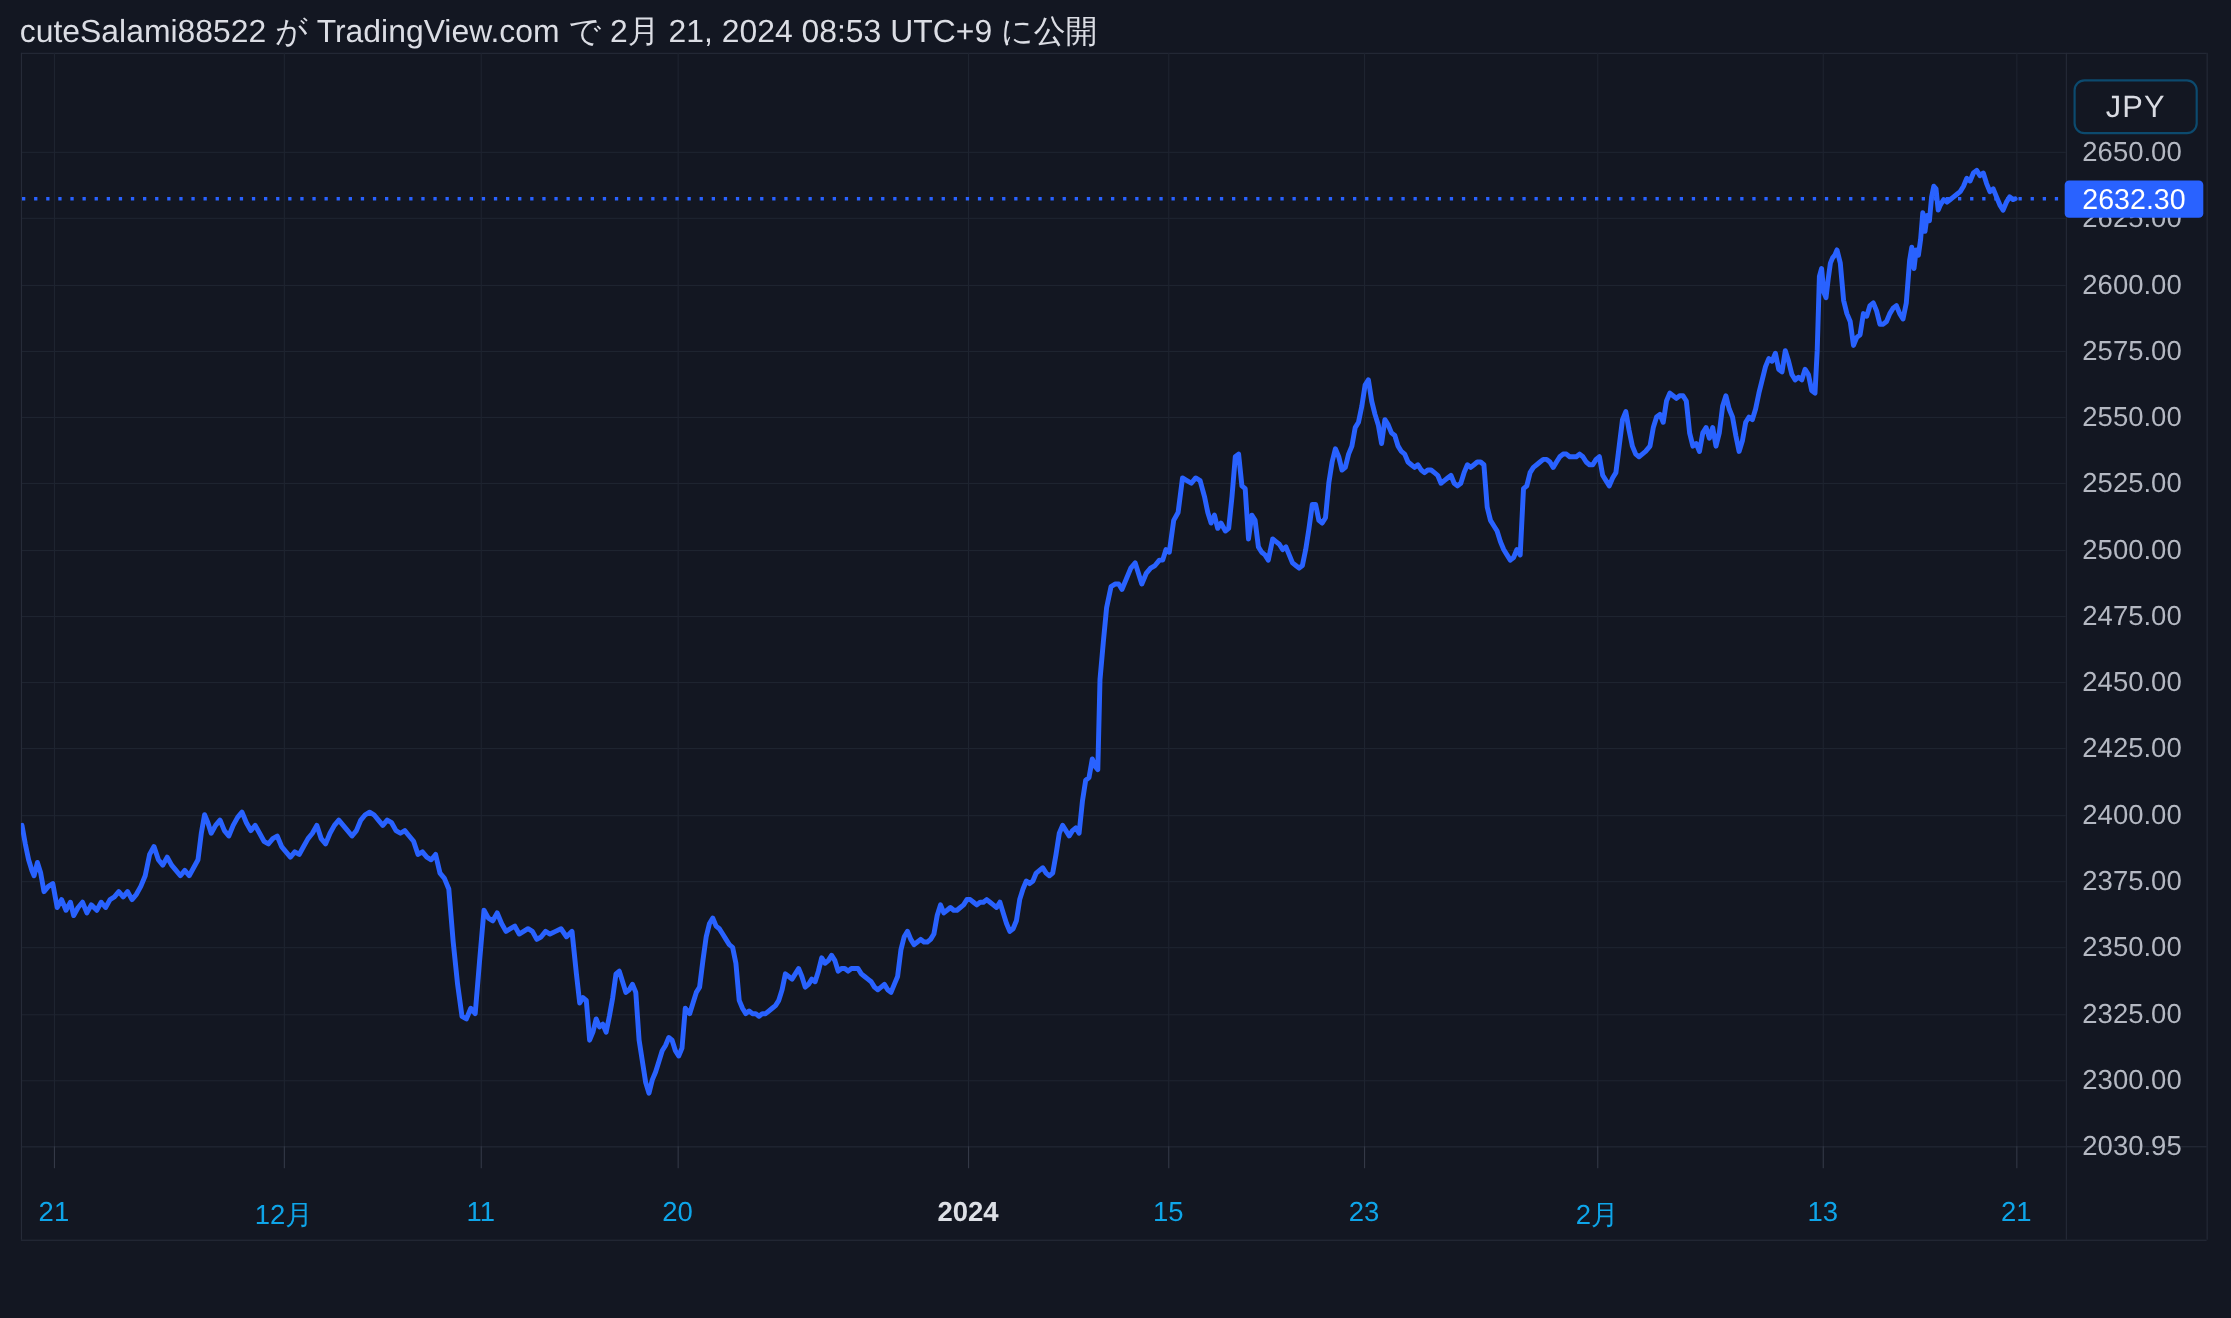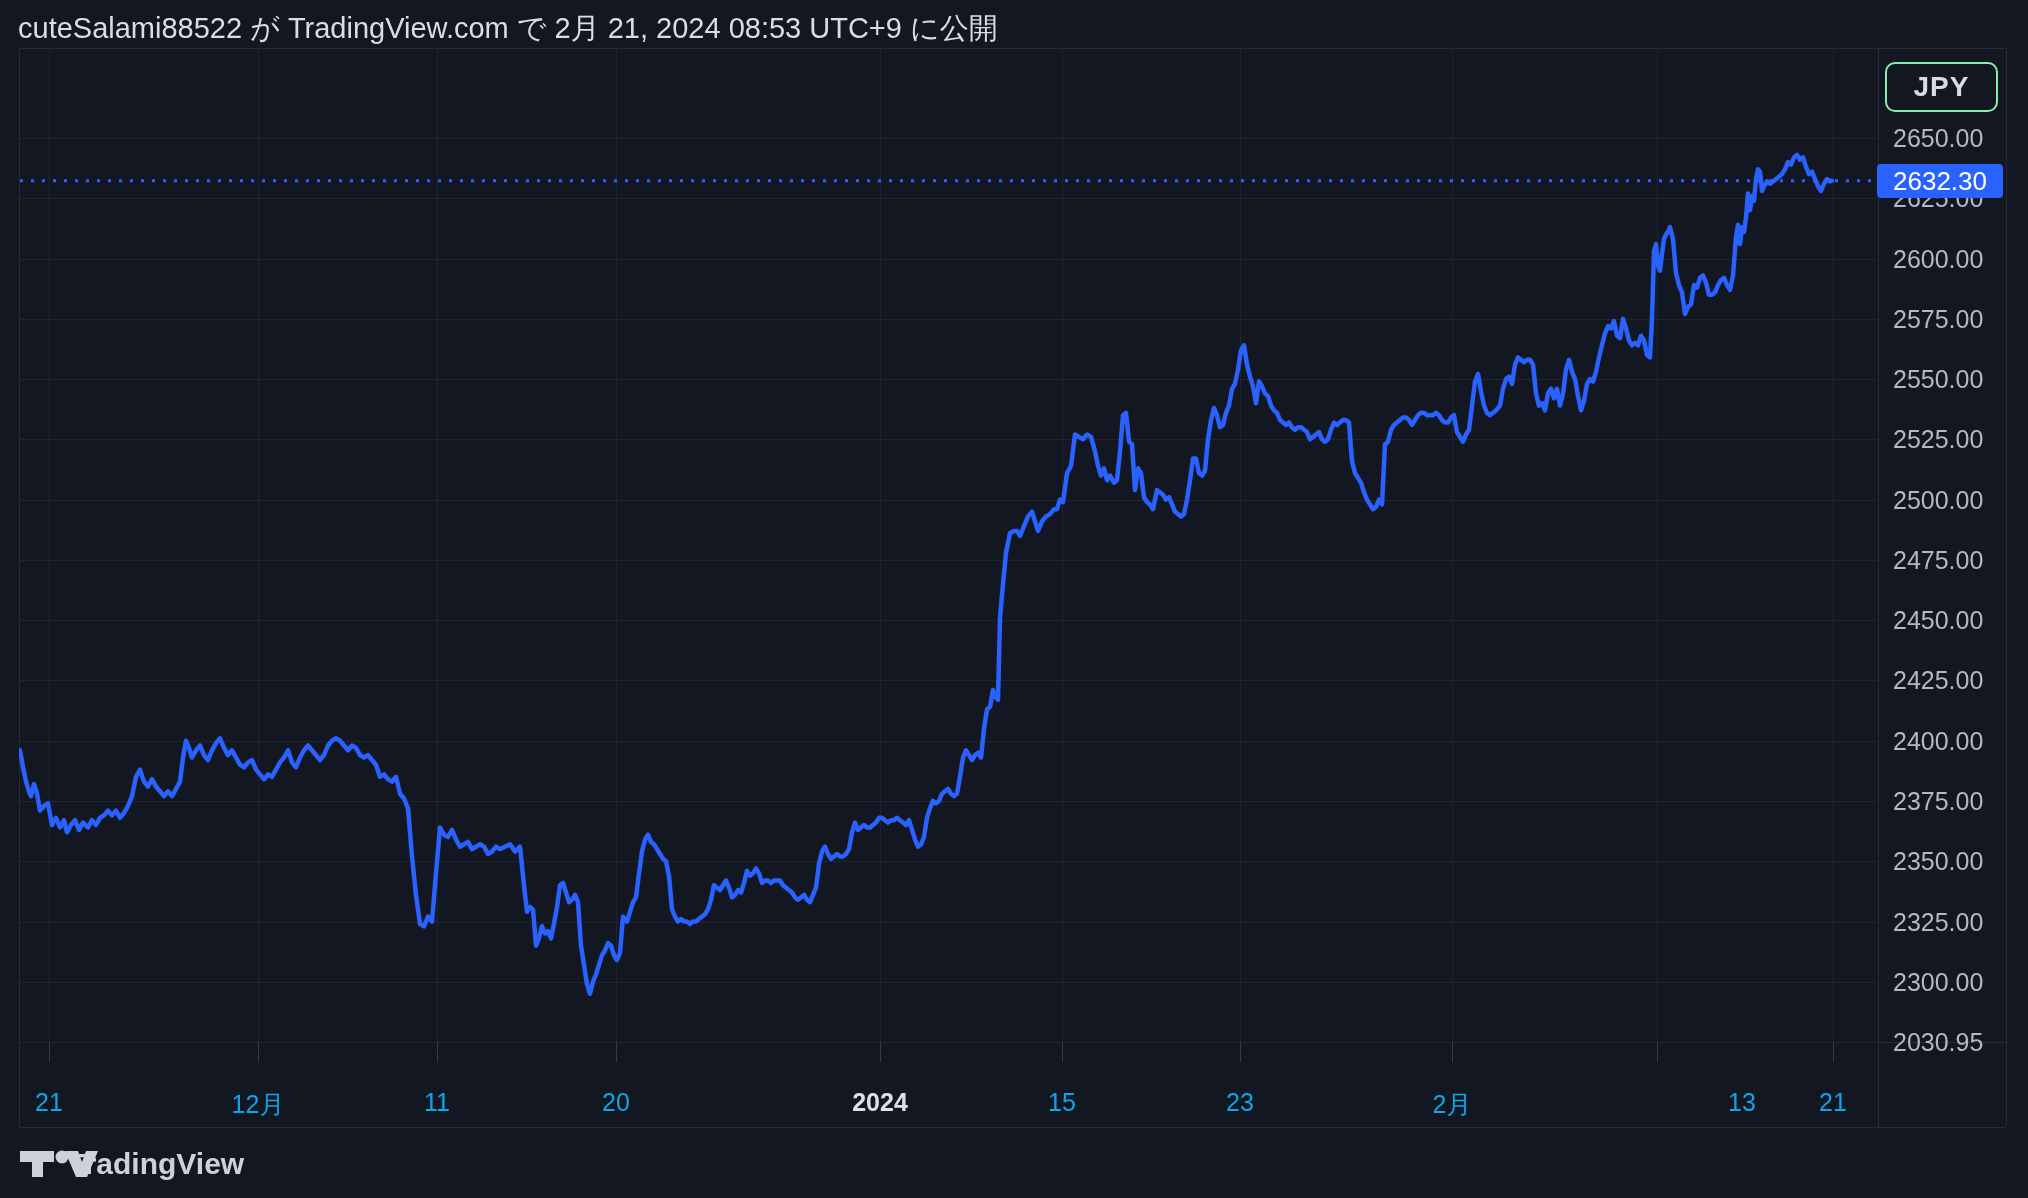--- a/index.html
+++ b/index.html
@@ -14,23 +14,23 @@
   .gridv{position:absolute;top:48px;width:1px;height:994px;background:#1e2430;}
   .stub{position:absolute;top:1042px;width:1px;height:20px;background:#343947;}
   
   #legend{position:absolute;left:34px;top:70px;font-size:29px;white-space:nowrap;z-index:6;}
   #legend .sym{color:#d6d8df;}
   #legend .val{color:#2962FF;margin-left:22px;}
   #legend .chg{color:#2962FF;margin-left:18px;}
   
   .plabel{position:absolute;left:1893px;width:130px;height:28px;font-size:25px;
           line-height:28px;color:#b4b8c2;text-align:left;}
-  #jpy-btn{position:absolute;left:1885px;top:62px;width:113px;height:50px;border:2px solid #86efac;
+  #jpy-btn{position:absolute;left:1885px;top:72px;width:113px;height:50px;border:2px solid #0c4a6e;
            border-radius:10px;box-sizing:border-box;color:#d9dbe2;font-size:28px;display:flex;
-           align-items:center;justify-content:center;letter-spacing:1px;z-index:7;background:transparent;font-weight:bold;}
+           align-items:center;justify-content:center;letter-spacing:1px;z-index:7;background:transparent;}
   #price-pill{position:absolute;left:1877px;width:126px;height:34px;background:#2962FF;border-radius:4px;
            color:#ffffff;font-size:26px;line-height:34px;padding-left:16px;box-sizing:border-box;z-index:8;}
   
   .tlabel{position:absolute;transform:translateX(-50%);top:1088px;font-size:25px;color:#0ea5e9;white-space:nowrap;}
   .tlabel.bold{font-weight:bold;color:#dde0e6;}
   
   #footer{position:absolute;left:0;top:1131px;width:2028px;height:67px;}
   #footer .brand{position:absolute;left:68px;top:16px;font-size:30px;font-weight:600;color:#cfd1d8;}
   #logo{position:absolute;left:20px;top:17px;}
   #chart-svg{position:absolute;left:0;top:0;z-index:4;}
@@ -118,40 +118,30 @@
       <div class="tlabel" style="left: 616px;">20</div>
       <div class="stub" style="left: 880px;"></div>
       <div class="tlabel bold" style="left: 880px;">2024</div>
       <div class="stub" style="left: 1062px;"></div>
       <div class="tlabel" style="left: 1062px;">15</div>
       <div class="stub" style="left: 1240px;"></div>
       <div class="tlabel" style="left: 1240px;">23</div>
       <div class="stub" style="left: 1452px;"></div>
       <div class="tlabel" style="left: 1452px;">2月</div>
       <div class="stub" style="left: 1657px;"></div>
-      <div class="tlabel" style="left: 1742px;">13</div>
+      <div class="tlabel" style="left: 1657px;">13</div>
       <div class="stub" style="left: 1833px;"></div>
       <div class="tlabel" style="left: 1833px;">21</div>
     </div>
 
   <svg id="chart-svg" width="2028" height="1198">
     <defs>
         <clipPath id="plotclip">
           <rect x="19" y="48" width="1859" height="994"></rect>
         </clipPath>
       </defs>
     <line id="last-price-line" x1="20" x2="1878" stroke-width="3" stroke-dasharray="3 8" stroke="#2962FF" y1="180.7" y2="180.7"></line>
     <polyline id="series-line" fill="none" stroke-width="4.5" stroke-linejoin="round" stroke-linecap="round" clip-path="url(#plotclip)" stroke="#2962FF" points="20,750.3 23,767.2 26,781.6 29,791.3 31,796.1 34,784.1 37,793.7 40,810.6 44,805.8 48,803.3 52,825.0 56,817.8 60,827.5 64,820.2 67,832.3 71,825.0 75,820.2 79,829.9 83,822.6 88,827.5 92,820.2 96,825.0 100,817.8 104,815.4 108,810.6 112,815.4 116,810.6 120,817.8 124,813.0 128,805.8 132,796.1 136,776.8 140,769.6 144,781.6 148,786.5 152,779.2 156,786.5 160,791.3 164,796.1 168,791.3 172,796.1 176,788.9 180,781.6 183,757.5 186,740.7 189,747.9 192,757.5 196,750.3 200,745.5 204,755.1 208,760.0 212,750.3 216,743.1 220,738.3 224,747.9 228,755.1 232,750.3 236,757.5 240,764.8 244,767.2 248,762.4 252,760.0 256,769.6 260,774.4 264,779.2 268,774.4 272,776.8 276,769.6 280,762.4 284,757.5 288,750.3 292,762.4 296,767.2 300,757.5 304,750.3 308,745.5 312,750.3 316,755.1 320,760.0 324,755.1 328,745.5 332,740.7 336,738.3 340,740.7 344,745.5 348,750.3 352,745.5 356,747.9 360,755.1 364,757.5 368,755.1 372,760.0 376,764.8 380,776.8 384,774.4 388,779.2 392,781.6 396,776.8 400,793.7 404,798.5 408,808.2 412,856.4 416,894.9 420,923.9 424,926.3 428,916.6 432,921.5 436,873.3 440,827.5 444,834.7 448,837.1 452,829.9 456,839.5 460,846.7 464,844.3 468,841.9 472,849.1 476,846.7 480,844.3 484,846.7 488,854.0 492,851.6 496,846.7 500,849.1 505,846.7 510,844.3 515,851.6 520,846.7 524,885.3 527,911.8 530,907.0 533,909.4 536,945.6 539,938.3 542,926.3 545,933.5 548,931.1 551,938.3 554,923.9 557,907.0 560,885.3 563,882.9 566,892.5 569,902.2 572,899.8 575,894.9 578,902.2 581,945.6 584,964.9 587,984.1 590,993.8 593,981.7 596,974.5 599,964.9 602,955.2 605,950.4 608,943.2 611,945.6 614,955.2 617,960.0 620,952.8 623,916.6 627,921.5 630,911.8 633,902.2 636,897.4 639,873.3 642,851.6 645,839.5 648,834.7 651,841.9 654,844.3 657,849.1 660,854.0 663,858.8 666,861.2 669,875.7 672,909.4 675,916.6 678,921.5 681,919.1 684,921.5 687,921.5 690,923.9 693,921.5 696,921.5 699,919.1 702,916.6 705,914.2 708,909.4 711,899.8 714,885.3 717,887.7 720,890.1 723,885.3 726,880.5 729,887.7 732,897.4 735,894.9 738,890.1 741,892.5 744,882.9 747,870.8 750,875.7 753,873.3 756,868.4 759,873.3 762,882.9 765,880.5 768,880.5 771,882.9 774,880.5 777,880.5 780,880.5 783,885.3 786,887.7 789,890.1 792,892.5 795,897.4 798,899.8 801,897.4 804,894.9 807,899.8 810,902.2 813,894.9 816,887.7 819,863.6 822,851.6 825,846.7 828,854.0 831,858.8 834,856.4 837,854.0 840,856.4 843,856.4 846,854.0 849,849.1 852,832.3 855,822.6 858,829.9 861,827.5 864,825.0 867,827.5 870,827.5 873,825.0 876,822.6 879,817.8 882,817.8 885,820.2 888,822.6 891,820.2 894,820.2 897,817.8 900,820.2 903,822.6 906,825.0 909,820.2 912,829.9 915,839.5 918,846.7 921,844.3 924,837.1 927,817.8 930,808.2 933,800.9 936,803.3 939,800.9 942,793.7 945,791.3 948,788.9 951,793.7 954,796.1 957,793.7 960,776.8 963,757.5 966,750.3 969,755.1 972,760.0 975,755.1 978,752.7 981,757.5 984,728.6 987,709.3 990,706.9 993,690.0 996,697.3 998,699.7 1000,617.7 1003,584.0 1006,552.6 1010,533.3 1014,530.9 1017,530.9 1020,535.8 1024,526.1 1028,516.5 1032,511.7 1035,521.3 1038,530.9 1042,521.3 1046,516.5 1050,514.1 1054,509.2 1057,509.2 1060,499.6 1063,502.0 1067,473.1 1071,465.9 1075,434.5 1079,436.9 1083,439.3 1087,434.5 1091,436.9 1095,451.4 1098,465.9 1101,475.5 1104,468.3 1107,480.3 1110,475.5 1114,482.7 1117,480.3 1120,451.4 1123,415.2 1126,412.8 1129,441.7 1132,444.2 1135,490.0 1138,468.3 1141,473.1 1144,497.2 1147,502.0 1150,504.4 1153,509.2 1157,490.0 1160,492.4 1163,494.8 1166,499.6 1169,497.2 1172,504.4 1175,511.7 1178,514.1 1181,516.5 1184,514.1 1187,499.6 1190,480.3 1193,458.6 1196,458.6 1199,473.1 1202,475.5 1205,470.7 1208,439.3 1211,420.0 1214,408.0 1217,415.2 1220,427.3 1223,424.9 1226,412.8 1229,405.6 1232,388.7 1235,383.9 1238,369.4 1241,350.1 1244,345.3 1247,364.6 1250,376.7 1253,386.3 1256,403.2 1259,381.5 1262,386.3 1265,393.5 1268,395.9 1271,405.6 1274,410.4 1277,412.8 1280,420.0 1283,422.5 1286,424.9 1289,422.5 1292,427.3 1295,429.7 1298,427.3 1301,427.3 1304,429.7 1307,432.1 1310,439.3 1313,436.9 1316,434.5 1319,432.1 1322,439.3 1325,441.7 1328,439.3 1331,429.7 1334,422.5 1337,424.9 1340,422.5 1343,420.0 1346,420.0 1349,422.5 1352,461.0 1355,473.1 1358,477.9 1361,482.7 1364,492.4 1367,499.6 1370,504.4 1373,509.2 1376,506.8 1379,499.6 1382,504.4 1385,444.2 1388,441.7 1391,429.7 1394,424.9 1397,422.5 1400,420.0 1403,417.6 1406,417.6 1409,420.0 1412,424.9 1415,420.0 1418,415.2 1421,412.8 1424,412.8 1427,415.2 1430,415.2 1433,415.2 1436,412.8 1439,415.2 1442,420.0 1445,422.5 1448,422.5 1451,417.6 1454,415.2 1457,432.1 1460,436.9 1463,441.7 1466,434.5 1469,429.7 1472,405.6 1475,381.5 1478,374.2 1481,391.1 1484,405.6 1487,412.8 1490,415.2 1493,412.8 1496,410.4 1500,405.6 1503,388.7 1506,379.1 1509,376.7 1512,383.9 1515,364.6 1518,357.4 1521,359.8 1524,362.2 1527,359.8 1530,359.8 1533,364.6 1536,393.5 1539,405.6 1542,403.2 1545,410.4 1548,393.5 1551,388.7 1554,398.4 1557,388.7 1560,405.6 1563,393.5 1566,369.4 1569,359.8 1572,371.8 1575,379.1 1578,395.9 1581,410.4 1584,400.8 1587,383.9 1590,379.1 1593,381.5 1596,371.8 1599,357.4 1602,345.3 1605,333.3 1608,326.0 1611,328.4 1614,321.2 1617,335.7 1620,338.1 1623,318.8 1626,328.4 1629,340.5 1632,345.3 1635,342.9 1638,345.3 1641,335.7 1644,340.5 1647,355.0 1650,357.4 1652,318.8 1654,251.3 1656,244.1 1658,265.8 1660,270.6 1662,253.7 1664,239.2 1666,234.4 1668,232.0 1670,227.2 1673,239.2 1676,273.0 1679,285.1 1682,292.3 1685,314.0 1688,306.7 1691,304.3 1694,285.1 1697,287.5 1700,277.8 1703,275.4 1706,282.6 1709,294.7 1712,294.7 1715,292.3 1718,285.1 1721,280.2 1724,277.8 1727,285.1 1730,289.9 1733,275.4 1736,236.8 1738,224.8 1740,244.1 1742,227.2 1744,232.0 1746,217.6 1748,193.4 1750,210.3 1752,195.9 1754,200.7 1756,179.0 1758,169.3 1760,171.7 1762,191.0 1764,186.2 1767,181.4 1770,183.8 1773,181.4 1776,179.0 1779,176.6 1782,174.2 1785,169.3 1788,162.1 1791,164.5 1794,157.3 1797,154.9 1800,159.7 1803,157.3 1806,166.9 1809,174.2 1812,171.7 1815,179.0 1818,186.2 1821,191.0 1824,183.8 1827,179.0 1830,181.4 1832,180.7"></polyline>
   </svg>
   <div id="plot-hit"></div>
 
-  <div id="footer">
-    <svg id="logo" width="80" height="32" viewBox="0 0 80 32">
-      <g fill="#cfd1d8">
-        <polygon points="0,3 34,3 34,14 23,14 23,29 12,29 12,14 0,14"></polygon>
-        <circle cx="42" cy="9" r="6.5"></circle>
-        <polygon points="45,3 58,3 62,14 66,3 78,3 67,29 56,29"></polygon>
-      </g>
-    </svg>
-    <div class="brand">TradingView</div>
-  </div>
 
 </div>
 
 </body></html>

